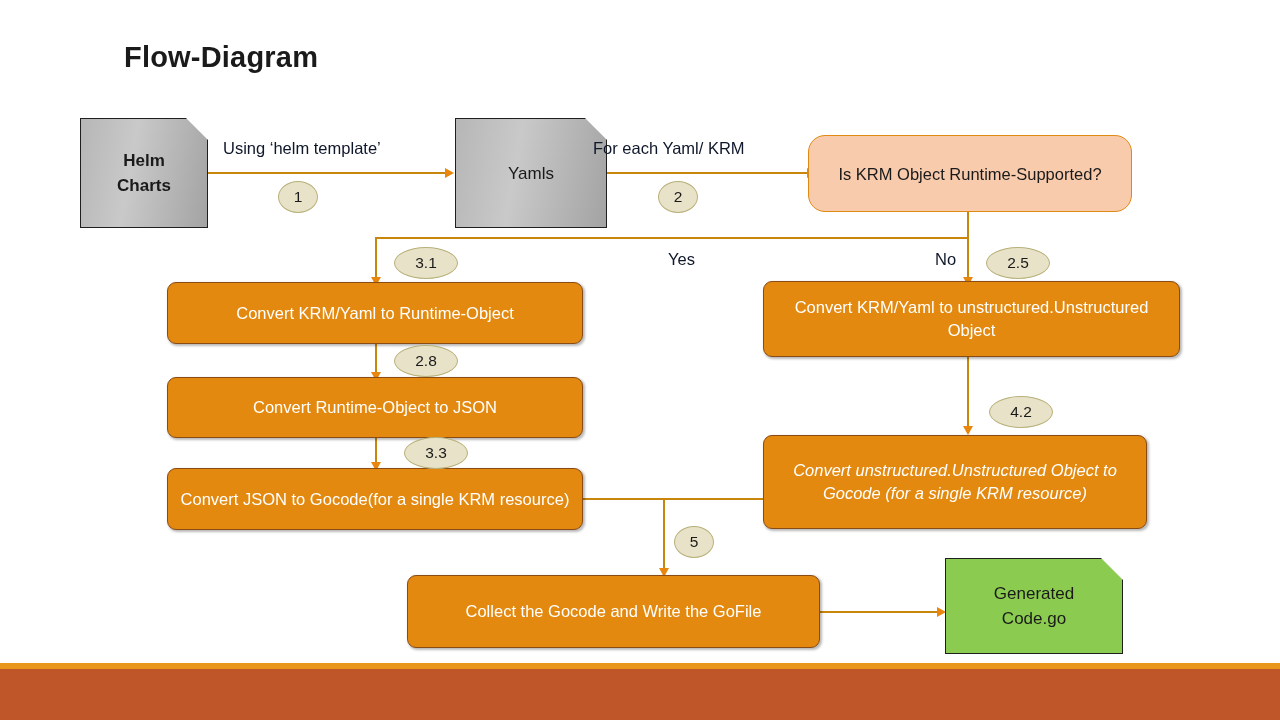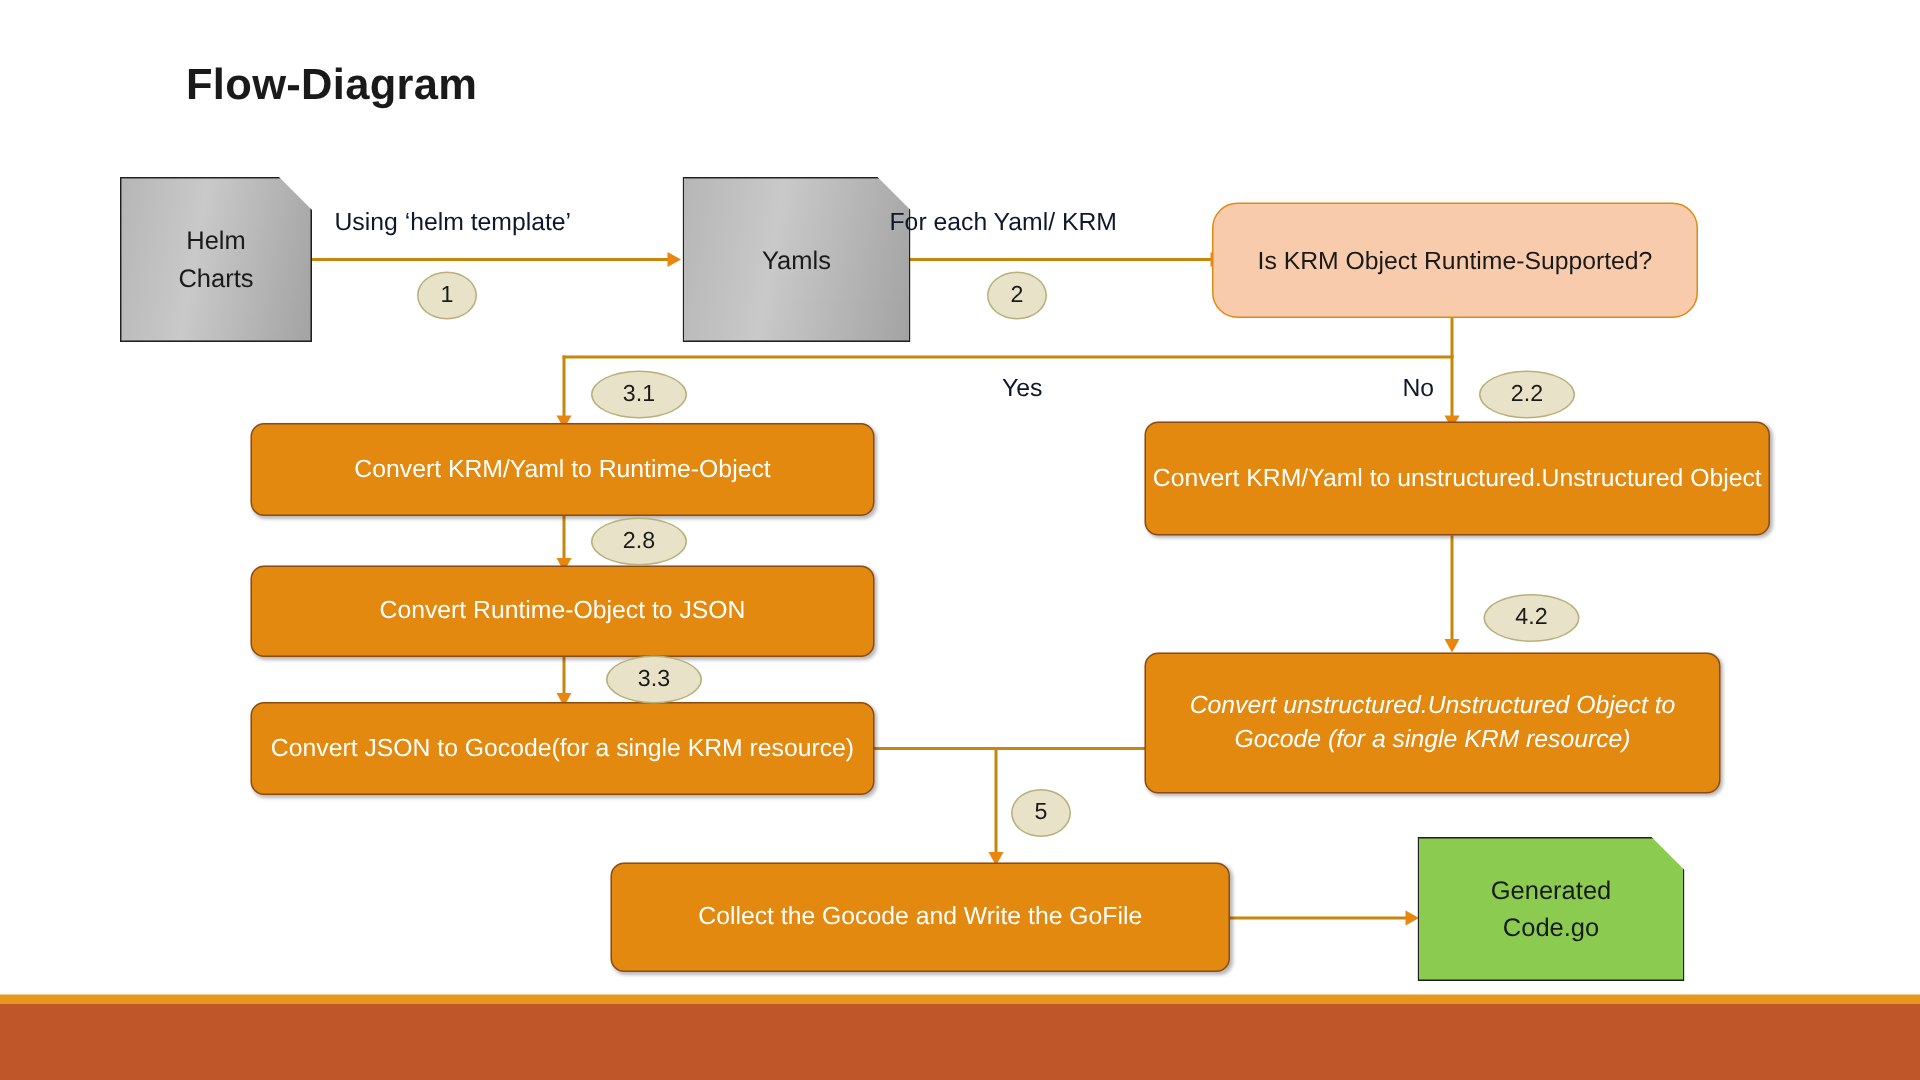--- a/index.html
+++ b/index.html
@@ -77,21 +77,21 @@
   }
 
   
   .proc-node {
     background: #E3890F;
     border: 1.8px solid #8A4B14;
     border-radius: 9px;
     color: #ffffff;
     font-size: 16.5px;
     line-height: 23px;
-    padding: 4px 0;
+    padding: 4px 12px;
     box-shadow: 1.5px 1.5px 2.5px rgba(0,0,0,0.28);
     text-align: center;
   }
 
   
   .decision-node {
     background: #F8CBAD;
     border: 1.6px solid #E08A14;
     border-radius: 17px;
     color: #1a1a1a;
@@ -182,21 +182,21 @@
   <div class="conn conn-v" style="left:967px; top:357px; height:74px;"></div>
   <div class="arrow arrow-down" style="left:963px; top:426px;"></div>
 
   <div class="conn conn-h" style="left:582px; top:498px; width:182px;"></div>
   <div class="conn conn-v" style="left:663px; top:498px; height:77px;"></div>
   <div class="arrow arrow-down" style="left:659px; top:568px;"></div>
 
   <div class="conn conn-h" style="left:820px; top:611px; width:124px;"></div>
   <div class="arrow arrow-right" style="left:937px; top:607px;"></div>
 
-  <div class="node doc-node doc-grey" style="left:80px; top:118px; width:128px; height:110px; flex-direction:column;">
+  <div class="node doc-node doc-grey" style="left:80px; top:118px; width:128px; height:110px; flex-direction:column;font-weight:bold;">
     <span>Helm</span>
     <span>Charts</span>
   </div>
 
   <div class="node doc-node doc-grey" style="left:455px; top:118px; width:152px; height:110px;">
     <span>Yamls</span>
   </div>
 
   <div class="node decision-node" style="left:808px; top:135px; width:324px; height:77px;">
     <span>Is KRM Object Runtime-Supported?</span>
@@ -253,21 +253,21 @@
 
   <div class="badge badge-wide" style="left:394px; top:345px;">
     <span>2.8</span>
   </div>
 
   <div class="badge badge-wide" style="left:404px; top:437px;">
     <span>3.3</span>
   </div>
 
   <div class="badge badge-wide" style="left:986px; top:247px;">
-    <span>2.2</span>
+    <span>2.5</span>
   </div>
 
   <div class="badge badge-wide" style="left:989px; top:396px;">
     <span>4.2</span>
   </div>
 
   <div class="badge badge-narrow" style="left:674px; top:526px;">
     <span>5</span>
   </div>
 

